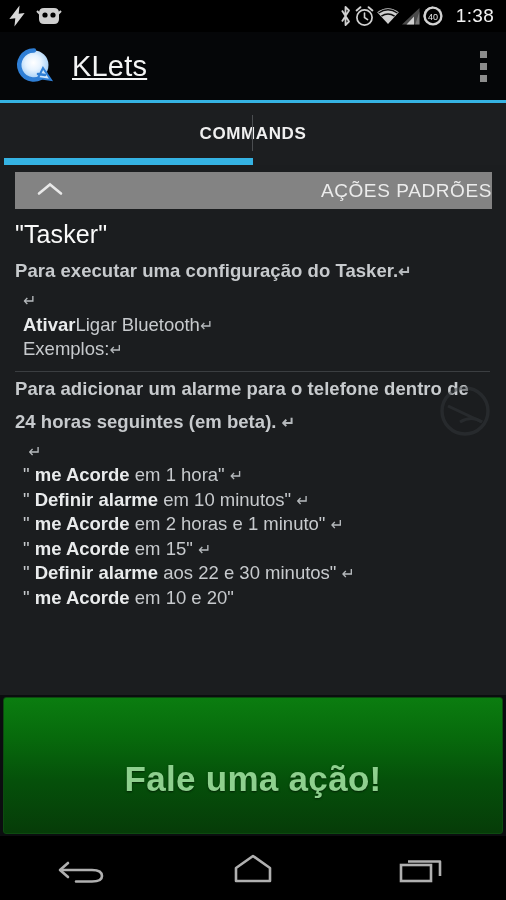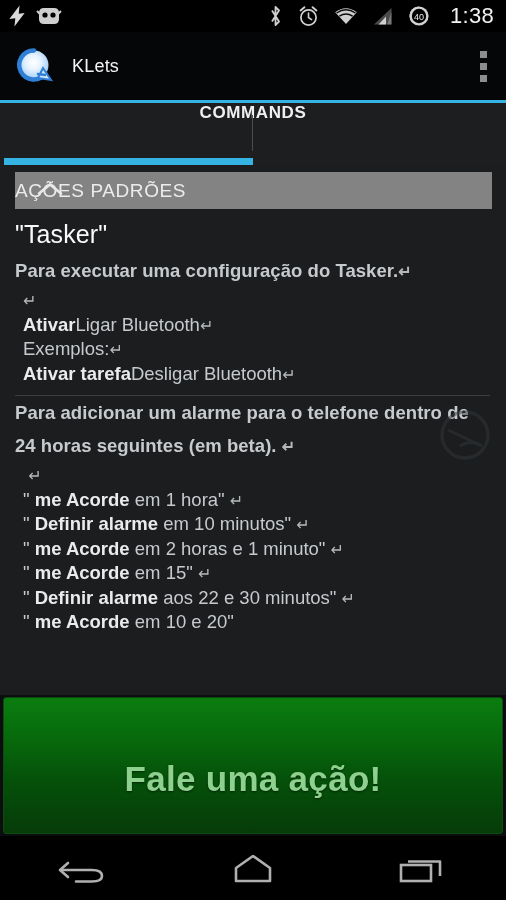--- a/index.html
+++ b/index.html
@@ -18,40 +18,40 @@
   
   .statusbar {
     position:absolute; top:0; left:0;
     width:506px; height:32px;
     background:#000;
     display:flex; align-items:center;
     padding:0 8px 0 8px;
   }
   .sb-left { display:flex; align-items:center; gap:10px; flex:0 0 auto; }
   .sb-spacer { flex:1 1 auto; }
-  .sb-right { display:flex; align-items:center; gap:15px; flex:0 0 auto; padding-right:4px;}
+  .sb-right { display:flex; align-items:center; gap:1px; flex:0 0 auto; padding-right:4px;}
   .sb-clock {
-    color:#f2f2f2; font-size:22px; letter-spacing:0.3px;
-    margin-left:5px; font-family:"Liberation Sans", sans-serif;
+    color:#f2f2f2; font-size:19px; letter-spacing:0.3px;
+    margin-left:11px; font-family:"Liberation Sans", sans-serif;
   }
   .sb-icon { display:block; }
 
   
   .actionbar {
     position:absolute; top:32px; left:0;
     width:506px; height:69px;
     background:#050608;
     display:flex; align-items:center;
   }
   .app-logo {
     width:42px; height:42px; margin-left:14px; position:relative; flex:0 0 auto;
   }
   .app-title {
-    color:#f4f4f4; font-size:18px; margin-left:16px;
-    letter-spacing:0.2px; flex:1 1 auto;
+    color:#f4f4f4; font-size:29px; margin-left:16px;
+    letter-spacing:0.2px; flex:1 1 auto;text-decoration:underline;
   }
   .overflow {
     width:46px; height:69px; flex:0 0 auto;
     display:flex; flex-direction:column; align-items:center; justify-content:center; gap:5px;
     cursor:pointer;
   }
   .overflow i { display:block; width:7px; height:7px; background:#8d8d8d; }
 
   .ab-underline {
     position:absolute; top:100px; left:0; width:506px; height:3px;
@@ -60,21 +60,21 @@
 
   
   .tabs {
     position:absolute; top:103px; left:0;
     width:506px; height:62px;
     background:#1c1e20;
     display:flex;
   }
   .tab {
     flex:1 1 50%;
-    display:flex; align-items:flex-start; justify-content:center;
+    display:flex; align-items:center; justify-content:center;
     position:relative;
     cursor:pointer;
   }
   .tab-label {
     color:#f0f0f0; font-size:17px; font-weight:bold; letter-spacing:0.6px;
   }
   .tab.inactive .tab-label { color:#e9e9e9; }
   .tab-divider {
     position:absolute; top:12px; left:252px; width:1px; height:36px;
     background:#4a4d50;
@@ -96,21 +96,21 @@
     height:37px;
     background:#838383;
     display:flex; align-items:center;
     position:relative;
     cursor:pointer;
   }
   .sec-header .chev {
     position:absolute; left:22px; top:50%; transform:translateY(-50%);
   }
   .sec-header .sec-title {
-    flex:1 1 auto; text-align:left;
+    flex:1 1 auto; text-align:right;
     color:#ececec; font-size:19px; letter-spacing:0.6px;
   }
 
   
   .block { padding:0 14px 0 15px; position:relative; }
   .blk-title {
     color:#fafafa; font-size:25px; font-weight:normal;
     margin-top:11px; margin-bottom:5px; letter-spacing:0.1px;
   }
   .blk-para {
@@ -261,21 +261,20 @@
       <span class="sec-title">AÇÕES PADRÕES</span>
     </div>
 
     <div class="block">
       <div class="blk-title">"Tasker"</div>
       <div class="blk-para"><span>Para executar uma configuração do Tasker.</span><span class="cr">↵</span></div>
       <div class="blk-lines">
         <div class="ln"><span class="cr">↵</span></div>
         <div class="ln"><b>Ativar</b><span>Ligar Bluetooth</span><span class="cr">↵</span></div>
         <div class="ln"><span>Exemplos:</span><span class="cr">↵</span></div>
-        <div class="ln"><b>Ativar tarefa</b><span>Desligar Bluetooth</span><span class="cr">↵</span></div>
       </div>
     </div>
 
     <div class="divider"></div>
 
     <div class="block">
       <span class="watermark">
         <svg width="54" height="54" viewBox="0 0 54 54">
           <circle cx="27" cy="27" r="23" stroke="#34383b" stroke-width="3.4" fill="none"></circle>
           <path d="M10,22 L44,38" stroke="#34383b" stroke-width="3" fill="none"></path>

